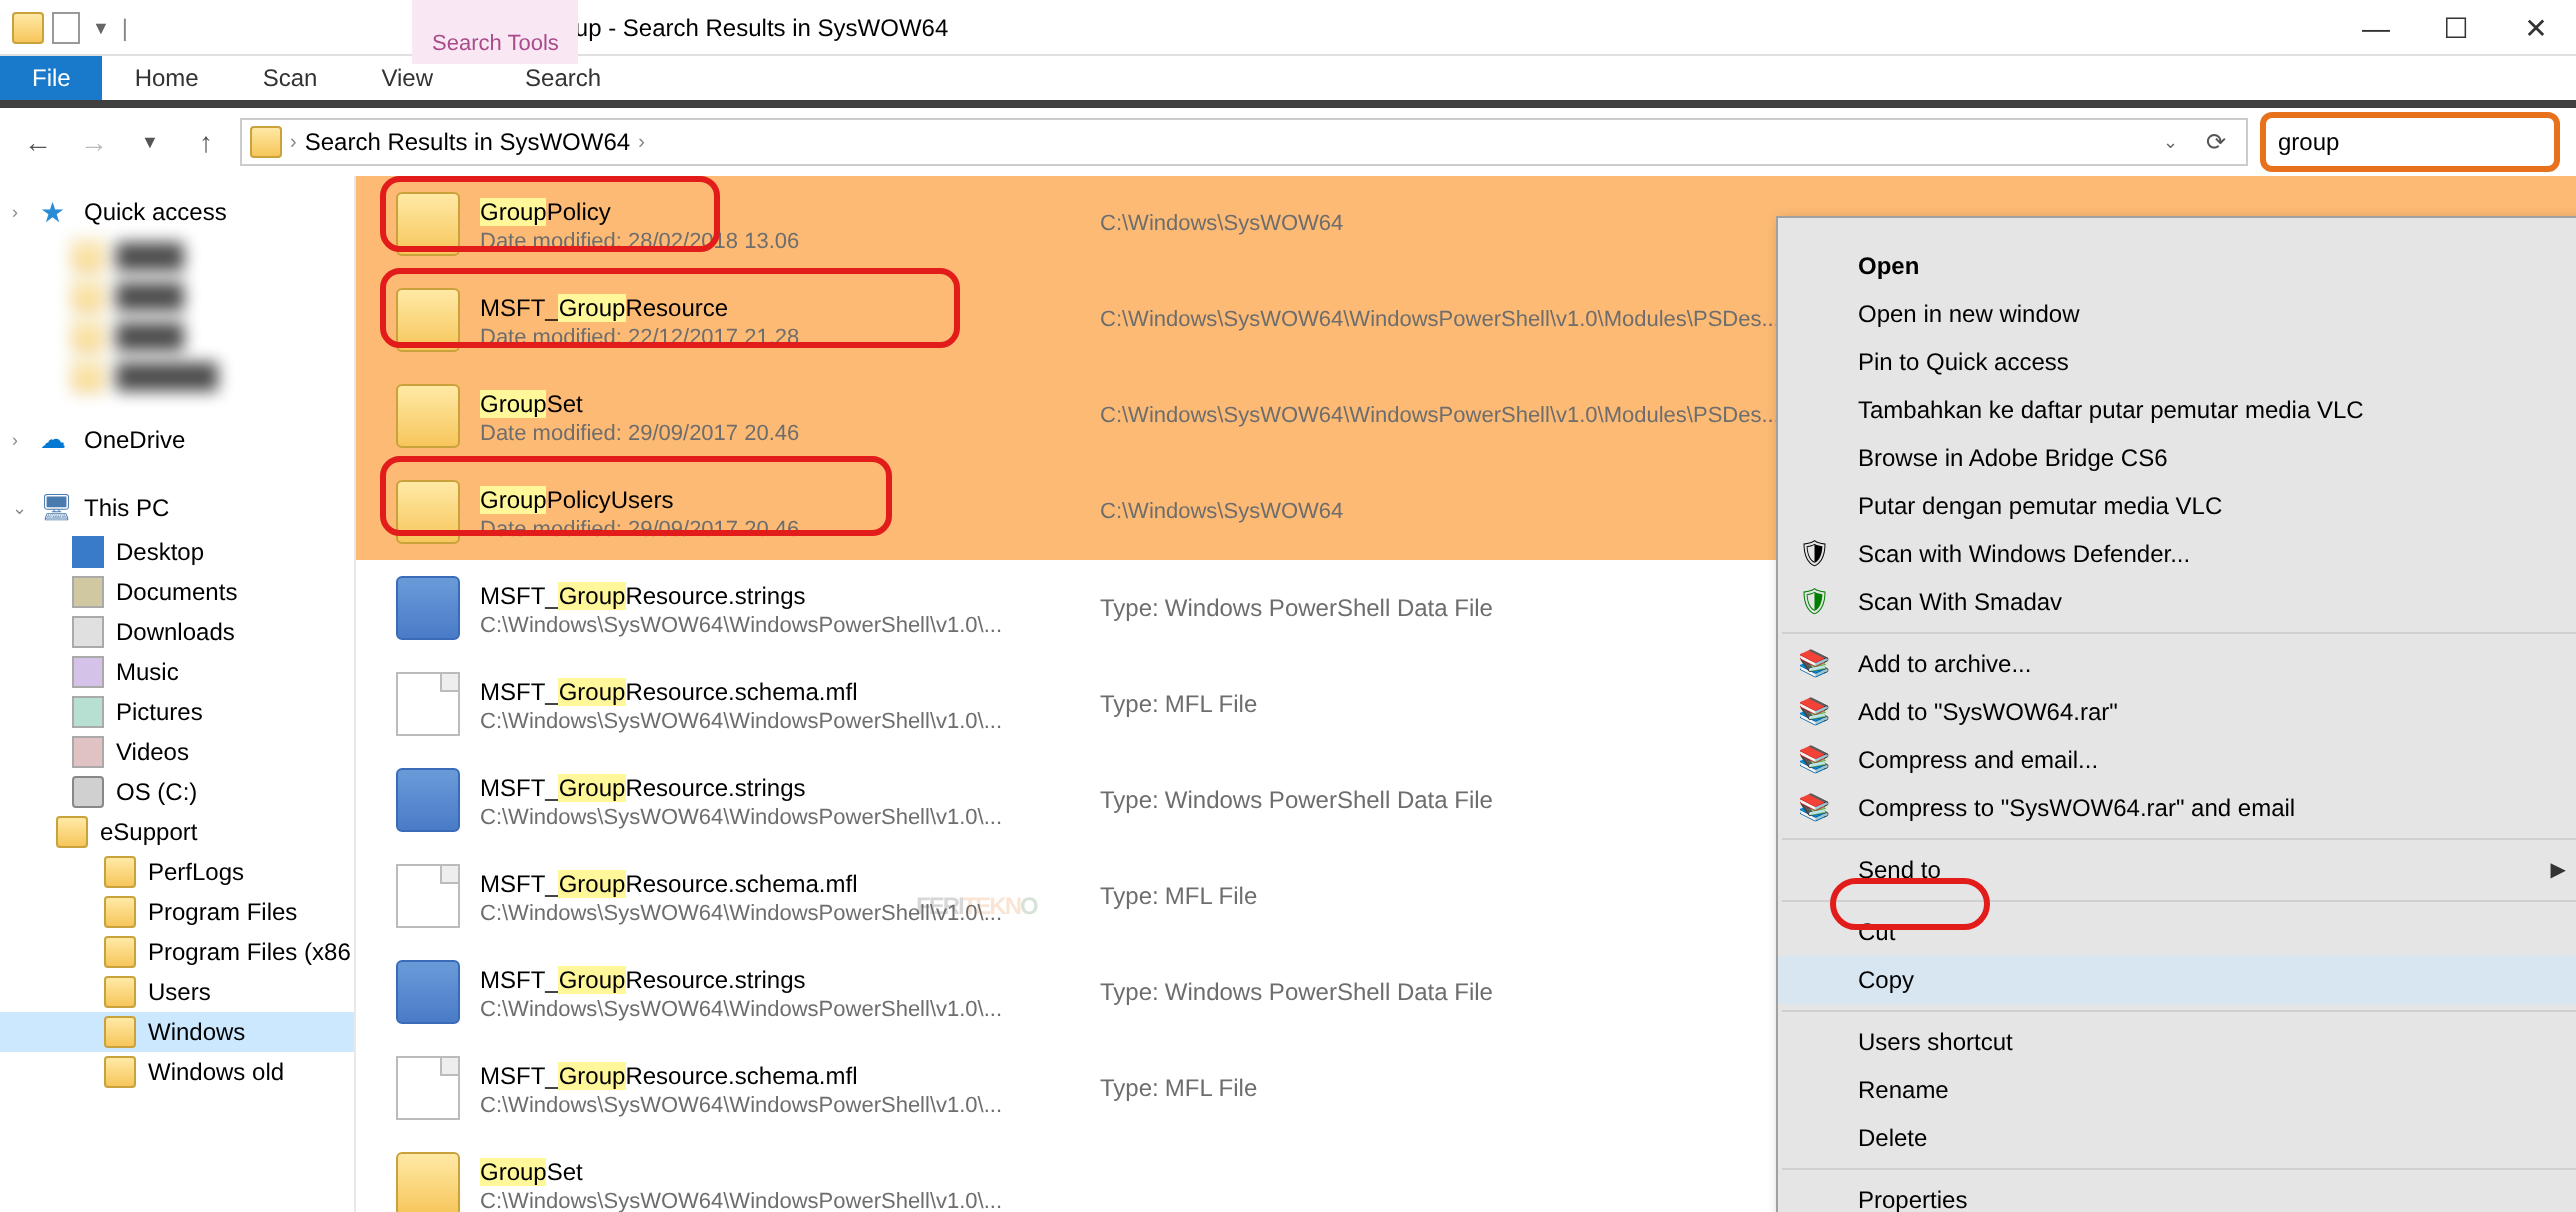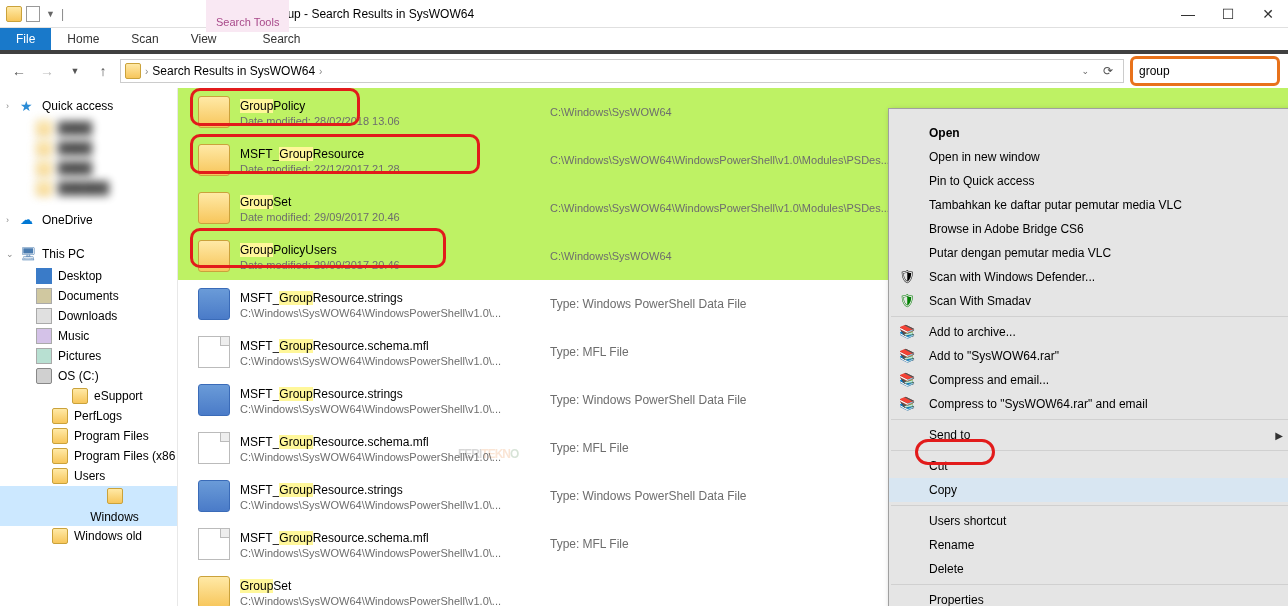--- a/index.html
+++ b/index.html
@@ -29,40 +29,40 @@
 .navbar .addr .crumb { color: #000; }
 .navbar .addr .sep { color: #888; font-size: 10px; }
 .navbar .refresh { width: 22px; text-align: center; color: #555; }
 .navbar .search { width: 150px; border: 3px solid #e8721b; border-radius: 6px; height: 30px; padding: 0 6px; color: #000; display: flex; align-items: center; }
 
 
 .main { display: flex; height: 518px; }
 .sidebar { width: 178px; border-right: 1px solid #e8e8e8; padding: 6px 0; overflow: hidden; }
 .sidebar .group-title { padding: 4px 0 4px 20px; display: flex; align-items: center; gap: 6px; color: #000; }
 .sidebar .item { padding: 2px 0 2px 36px; display: flex; align-items: center; gap: 6px; color: #000; white-space: nowrap; }
-.sidebar .item.sel { background: #cce8ff; flex-direction: column; }
+.sidebar .item.sel { background: #cce8ff; }
 .sidebar .chev { position: absolute; font-size: 9px; color: #888; margin-left: -14px; }
 .ico { width: 16px; height: 16px; display: inline-block; flex-shrink: 0; }
 .ico-star { color: #2b8cd6; font-size: 14px; }
 .ico-onedrive { color: #0078d4; font-size: 13px; }
 .ico-pc { color: #4a7baf; font-size: 13px; }
 .ico-desktop { background: #3a7bc8; }
 .ico-doc { background: #d0c8a0; border: 1px solid #aaa; }
 .ico-down { background: #e0e0e0; border: 1px solid #aaa; }
 .ico-music { background: #d4c2e8; border: 1px solid #aaa; }
 .ico-pic { background: #b8e0d2; border: 1px solid #aaa; }
 .ico-vid { background: #e0c2c2; border: 1px solid #aaa; }
 .ico-drive { background: #d0d0d0; border: 1px solid #888; border-radius: 2px; }
 .ico-folder { background: linear-gradient(#ffe9a6,#f7c65b); border: 1px solid #caa23b; border-radius: 2px; }
 .blur { filter: blur(4px); opacity: 0.7; }
 
 
 .results { flex: 1; overflow: hidden; position: relative; }
 .row { display: flex; align-items: center; padding: 4px 8px 4px 20px; height: 48px; position: relative; }
-.row.sel { background: #bef264; }
+.row.sel { background: #fdba74; }
 .row .thumb { width: 32px; height: 32px; margin-right: 10px; flex-shrink: 0; }
 .thumb.folder { background: linear-gradient(#ffe9a6,#f7c65b); border: 1px solid #caa23b; border-radius: 3px; }
 .thumb.file { background: #fff; border: 1px solid #bbb; position: relative; }
 .thumb.file::after { content: ""; position: absolute; top: 0; right: 0; width: 8px; height: 8px; background: #eee; border-left: 1px solid #bbb; border-bottom: 1px solid #bbb; }
 .thumb.ps { background: linear-gradient(#6a9bd8,#4a7bc8); border: 1px solid #3a6bb8; border-radius: 3px; }
 .row .col-name { width: 310px; }
 .row .col-name .name { color: #000; font-size: 13px; }
 .row .col-name .name .hl { background: #fff79a; }
 .row .col-name .sub { color: #6d6d6d; font-size: 11px; margin-top: 2px; }
 .row .col-path { width: 300px; color: #6d6d6d; font-size: 11px; }
@@ -183,24 +183,28 @@
       </div>
     <div class="item">
         <span class="ico ico-music"></span>
         <span>Music</span>
       </div>
     <div class="item">
         <span class="ico ico-pic"></span>
         <span>Pictures</span>
       </div>
     <div class="item">
+        <span class="ico ico-vid"></span>
+        <span>Videos</span>
+      </div>
+    <div class="item">
         <span class="ico ico-drive"></span>
         <span>OS (C:)</span>
       </div>
-    <div class="item" style="padding-left:72px">
+    <div class="item" style="padding-left:28px">
         <span class="ico ico-folder"></span>
         <span>eSupport</span>
       </div>
     <div class="item" style="padding-left:52px">
         <span class="ico ico-folder"></span>
         <span>PerfLogs</span>
       </div>
     <div class="item" style="padding-left:52px">
         <span class="ico ico-folder"></span>
         <span>Program Files</span>

